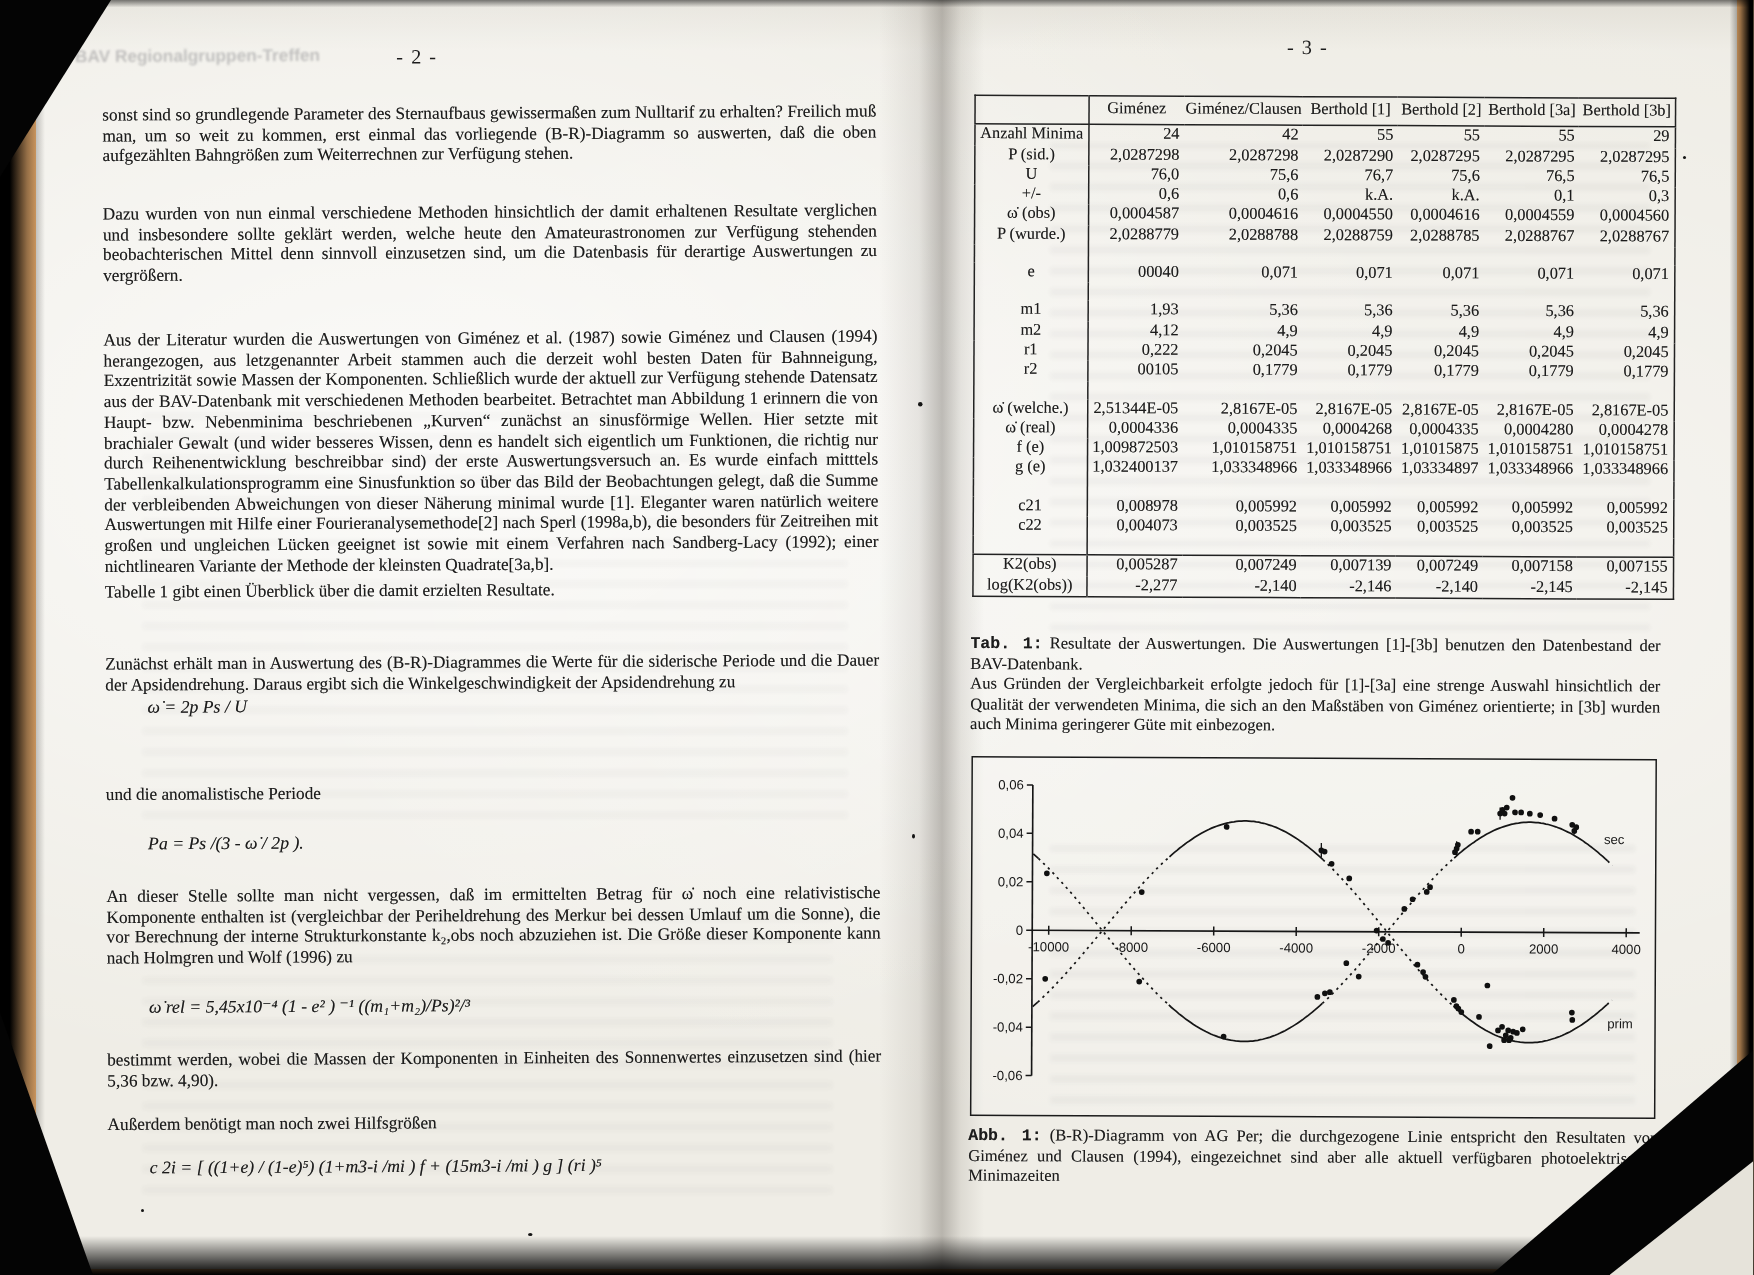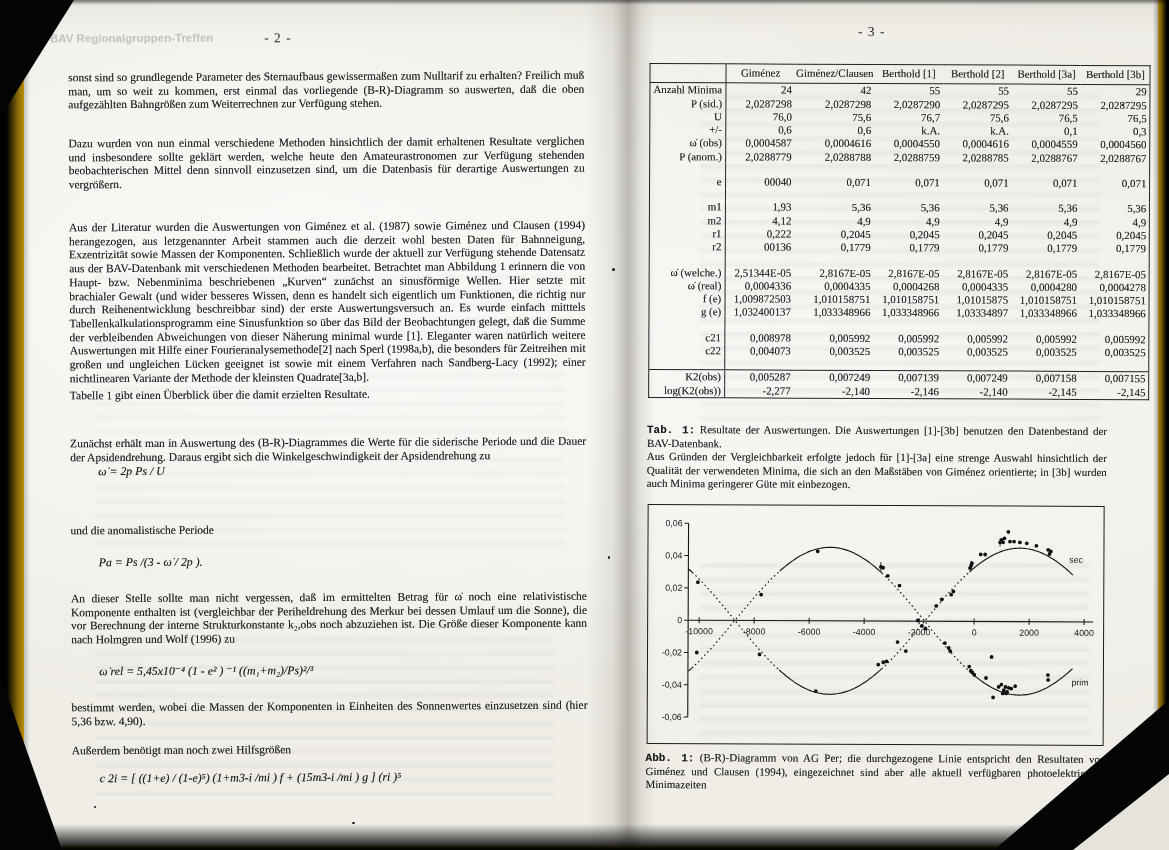--- a/index.html
+++ b/index.html
@@ -1,18 +1,18 @@
 <!DOCTYPE html>
 <html><head>
 <meta charset="utf-8">
 <style>
   html,body{margin:0;padding:0;background:#000;}
   body{width:1169px;height:850px;position:relative;overflow:hidden;
        font-family:"Liberation Serif","DejaVu Serif",serif;color:#1c1c1c;}
-  .photo{position:absolute;inset:0;background:#eab308;}
+  .photo{position:absolute;inset:0;background:#fdba74;}
   .paper{position:absolute;left:24px;top:0;width:1134px;height:846px;
          background:
            radial-gradient(ellipse at 22% 35%, rgba(255,255,255,.75), rgba(255,255,255,0) 55%),
            radial-gradient(ellipse at 75% 45%, rgba(255,255,255,.45), rgba(255,255,255,0) 60%),
            linear-gradient(180deg, rgba(190,185,172,.25) 0%, rgba(0,0,0,0) 4%),
            #efede6;}
   .smudge{position:absolute;background:repeating-linear-gradient(0deg,
            rgba(0,0,0,0) 0 4px, rgba(45,45,52,.5) 4px 9px, rgba(0,0,0,0) 9px 14px);
           filter:blur(1.3px);}
   .gutter{position:absolute;left:586px;top:0;width:70px;height:850px;
@@ -45,23 +45,23 @@
   .para{position:absolute;width:516px;text-align:justify;font-size:11.5px;line-height:13.7px;
         text-shadow:0 0 .3px rgba(0,0,0,.45);}
   .formula{position:absolute;left:28px;font-style:italic;font-size:11.8px;
         text-shadow:0 0 .3px rgba(0,0,0,.45);}
 
   table.results{border-collapse:collapse;width:457px;margin-left:3px;
         font-size:10.9px;border:1.4px solid #222;}
   table.results th, table.results td{padding:0 3px;line-height:13.3px;font-weight:normal;
         text-align:right;white-space:nowrap;text-shadow:0 0 .3px rgba(0,0,0,.4);}
   table.results tr.hdr th{border-bottom:1px solid #222;text-align:center;padding:2px 1px 3px;}
-  table.results .lbl{text-align:right;border-right:1px solid #222;}
+  table.results .lbl{text-align:center;border-right:1px solid #222;}
   table.results tr.sp td{height:12px;}
-  table.results tr.rule td{border-top:1.4px solid #222;padding-left:25px;}
+  table.results tr.rule td{border-top:1.4px solid #222;}
 
   .caption{position:absolute;width:460px;text-align:justify;font-size:11px;line-height:13.2px;
         text-shadow:0 0 .3px rgba(0,0,0,.4);}
   .caption b{font-weight:bold;font-family:Liberation Mono, monospace;}
   .chartbox{position:absolute;left:3px;width:455px;height:238px;border:1.2px solid #1b1b1b;
         background:rgba(255,255,255,.15);}
 </style>
 </head>
 <body>
 
@@ -156,21 +156,21 @@
             <tr class="">
               <td class="lbl">ω̇ (obs)</td>
               <td>0,0004587</td>
               <td>0,0004616</td>
               <td>0,0004550</td>
               <td>0,0004616</td>
               <td>0,0004559</td>
               <td>0,0004560</td>
             </tr>
             <tr class="">
-              <td class="lbl">P (anom.)</td>
+              <td class="lbl">P (wurde.)</td>
               <td>2,0288779</td>
               <td>2,0288788</td>
               <td>2,0288759</td>
               <td>2,0288785</td>
               <td>2,0288767</td>
               <td>2,0288767</td>
             </tr>
             <tr class="sp">
               <td class="lbl"></td>
               <td colspan="6"></td>
@@ -210,21 +210,21 @@
               <td class="lbl">r1</td>
               <td>0,222</td>
               <td>0,2045</td>
               <td>0,2045</td>
               <td>0,2045</td>
               <td>0,2045</td>
               <td>0,2045</td>
             </tr>
             <tr class="">
               <td class="lbl">r2</td>
-              <td>00136</td>
+              <td>00105</td>
               <td>0,1779</td>
               <td>0,1779</td>
               <td>0,1779</td>
               <td>0,1779</td>
               <td>0,1779</td>
             </tr>
             <tr class="sp">
               <td class="lbl"></td>
               <td colspan="6"></td>
             </tr>

